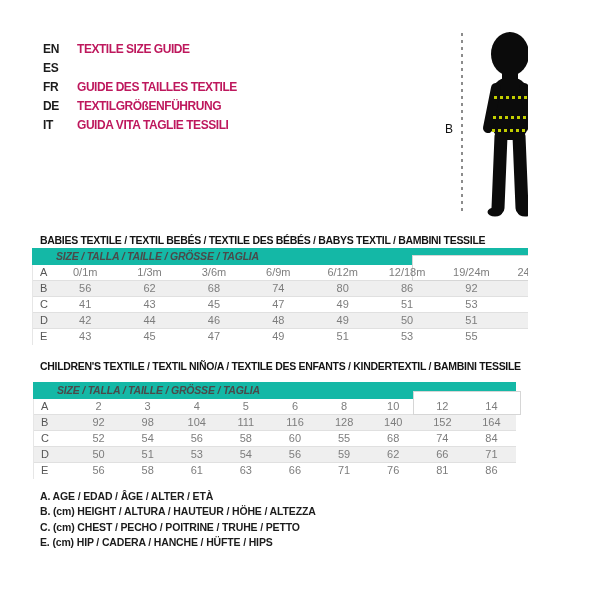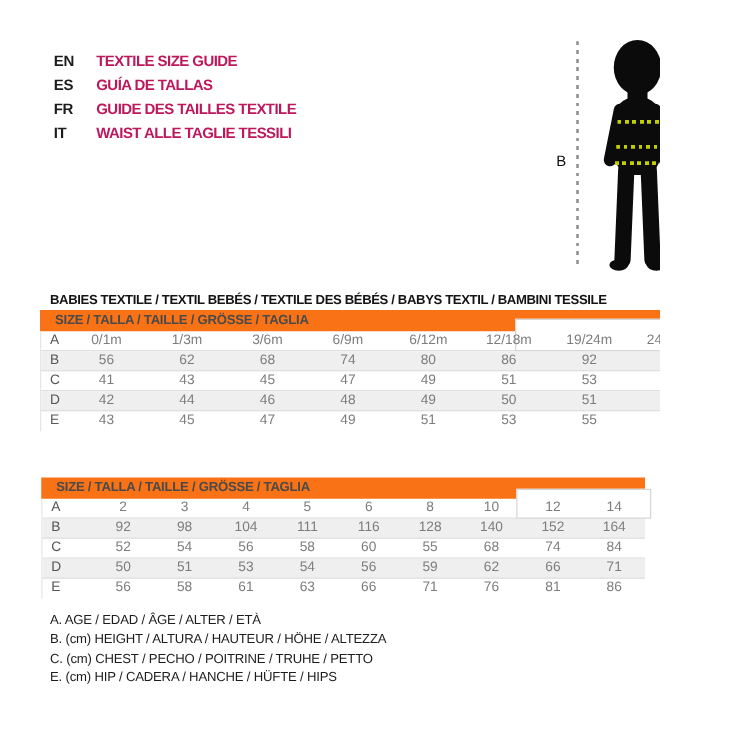--- a/index.html
+++ b/index.html
@@ -24,60 +24,63 @@
   .fig-letter{position:absolute;font-size:12px;font-weight:400;color:#111;line-height:12px;}
 
   
   .section-title{position:absolute;left:40px;font-size:10.5px;font-weight:700;
       letter-spacing:-0.3px;color:#141414;white-space:nowrap;}
 
   
   .size-table{position:absolute;}
   .babies{left:32px;top:248px;width:536px;}
   .children{left:33px;top:382px;width:483px;}
-  .t-bar{height:17px;line-height:17px;background:#f97316;font-size:10.5px;font-weight:700;
-      color:#4a4a4a;padding-left:12px;letter-spacing:-0.2px;box-sizing:border-box;}
+  .t-bar{height:17px;line-height:17px;background:#14b8a6;font-size:10.5px;font-weight:700;
+      color:#4a4a4a;padding-left:24px;letter-spacing:-0.2px;box-sizing:border-box;font-style:italic;}
   .t-body{border-left:1px solid #e6e6e6;}
   .t-row{display:flex;height:16px;line-height:15px;box-sizing:border-box;}
   .t-row.stripe{background:#efefef;}
   .t-row.lined{border-bottom:1px solid #e0e0e0;}
   .t-label{font-size:11px;color:#565656;padding-left:7px;box-sizing:border-box;position:relative;}
   .babies .t-label{width:20px;}
   .children .t-label{width:40px;}
   .t-cell{flex:1;text-align:center;font-size:11px;color:#7d7d7d;position:relative;}
   .hl-box{position:absolute;background:#ffffff;border:1px solid #d6d6d6;box-sizing:border-box;}
   .babies .hl-box{left:380px;top:7px;width:157px;height:26px;}
   .children .hl-box{left:380px;top:9px;width:108px;height:24px;}
 
   
   .legend{position:absolute;left:40px;top:489px;}
-  .legend-line{height:15.3px;line-height:15.3px;font-size:10.5px;font-weight:400;
+  .legend-line{height:15.3px;line-height:15.3px;font-size:10.5px;font-weight:700;
       letter-spacing:-0.15px;color:#1c1c1c;white-space:nowrap;}
 </style>
 </head>
 <body>
 
 <div class="canvas">
 
   <div class="lang-list">
     <div class="lang-row">
       <span class="lang-code">EN</span>
       <span class="lang-label">TEXTILE SIZE GUIDE</span>
     </div>
     <div class="lang-row">
       <span class="lang-code">ES</span>
-      <span class="lang-label">GUÍA DE TALLAS</span>
     </div>
     <div class="lang-row">
       <span class="lang-code">FR</span>
       <span class="lang-label">GUIDE DES TAILLES TEXTILE</span>
     </div>
     <div class="lang-row">
+      <span class="lang-code">DE</span>
+      <span class="lang-label">TEXTILGRÖßENFÜHRUNG</span>
+    </div>
+    <div class="lang-row">
       <span class="lang-code">IT</span>
-      <span class="lang-label">WAIST ALLE TAGLIE TESSILI</span>
+      <span class="lang-label">GUIDA VITA TAGLIE TESSILI</span>
     </div>
   </div>
 
   <div class="fig-wrap">
     <svg class="silhouette" width="80" height="190" viewBox="0 0 80 190">
       <g fill="#0b0b0b" stroke="none">
         <ellipse cx="40" cy="26" rx="19" ry="22"></ellipse>
         <rect x="32" y="42" width="16" height="12"></rect>
         <rect x="22" y="50" width="36" height="62" rx="15"></rect>
         <ellipse cx="25" cy="184" rx="7.5" ry="4.5"></ellipse>
@@ -162,20 +165,21 @@
           <span class="t-cell">47</span>
           <span class="t-cell">49</span>
           <span class="t-cell">51</span>
           <span class="t-cell">53</span>
           <span class="t-cell">55</span>
           <span class="t-cell">57</span>
         </div>
       </div>
   </div>
 
+  <div class="section-title" style="top:360px;">CHILDREN'S TEXTILE / TEXTIL NIÑO/A / TEXTILE DES ENFANTS / KINDERTEXTIL / BAMBINI TESSILE</div>
 
   <div class="size-table children">
     <div class="hl-box"></div>
     <div class="t-bar">SIZE / TALLA / TAILLE / GRÖSSE / TAGLIA</div>
     <div class="t-body">
         <div class="t-row lined">
           <span class="t-label">A</span>
           <span class="t-cell">2</span>
           <span class="t-cell">3</span>
           <span class="t-cell">4</span>

